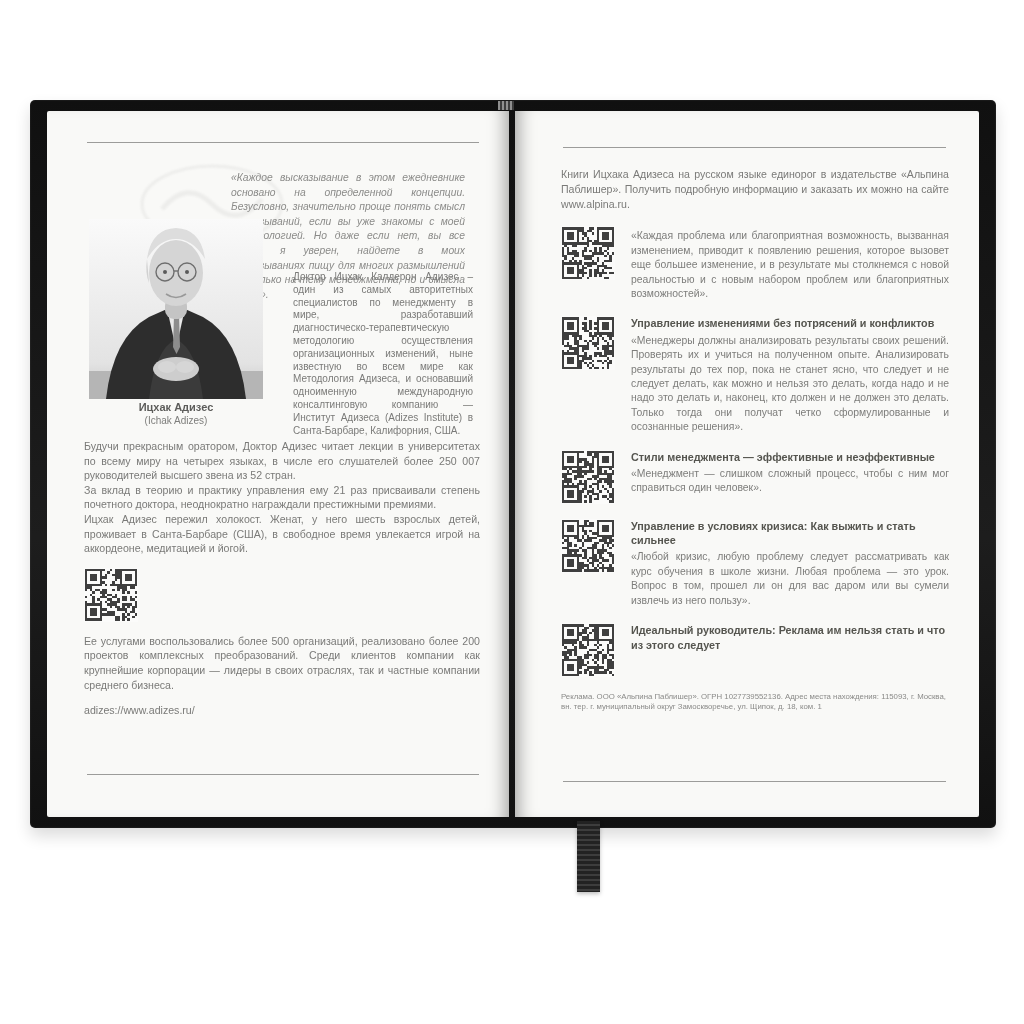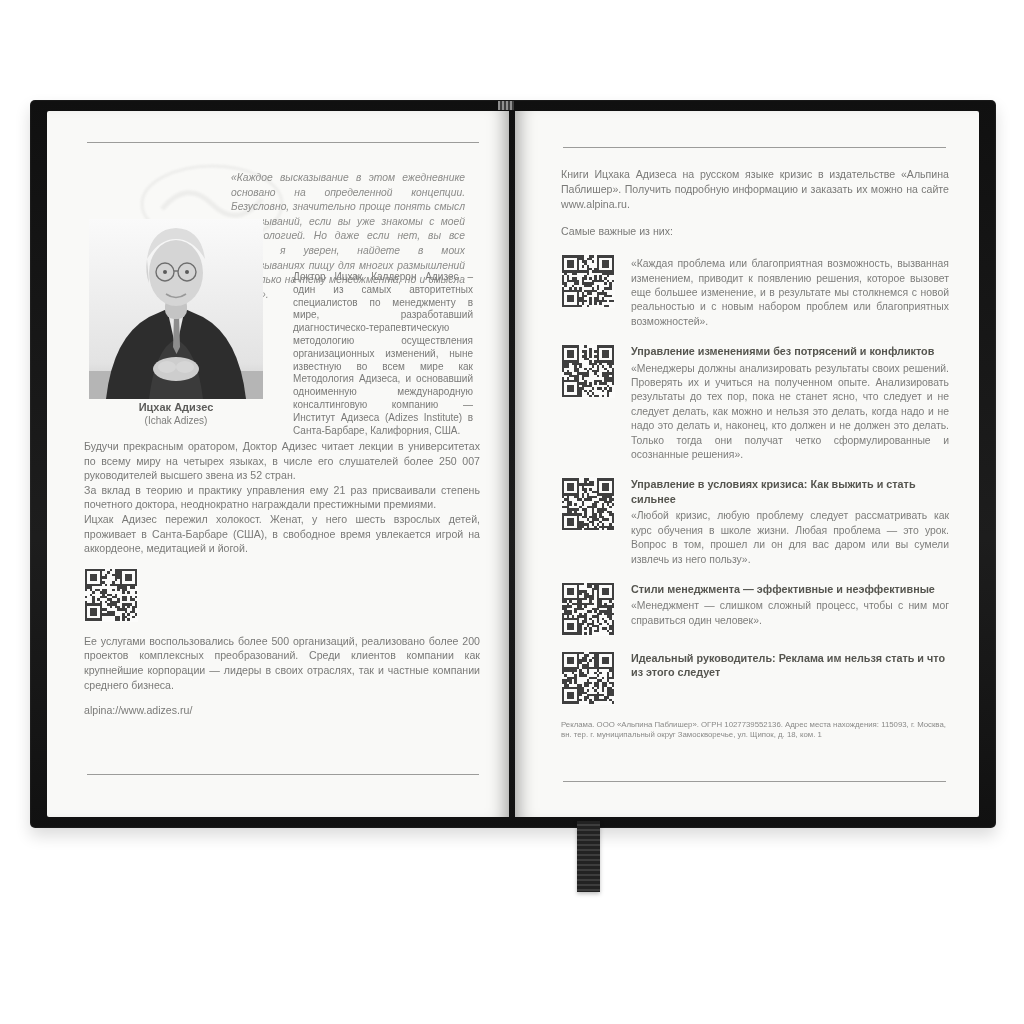--- a/index.html
+++ b/index.html
@@ -375,32 +375,31 @@
             <i style="grid-row:21;grid-column:5"></i>
             <i style="grid-row:21;grid-column:6"></i>
             <i style="grid-row:21;grid-column:7"></i>
             <i style="grid-row:21;grid-column:13"></i>
             <i style="grid-row:21;grid-column:14"></i>
             <i style="grid-row:21;grid-column:16"></i>
             <i style="grid-row:21;grid-column:18"></i>
           </div>
       </div>
       <p class="services">Ее услугами воспользовались более 500 организаций, реализовано более 200 проектов комплексных преобразований. Среди клиентов компании как крупнейшие корпорации — лидеры в своих отраслях, так и частные компании среднего бизнеса.</p>
-      <p class="url">alpina://www.adizes.ru/</p>
+      <p class="url">adizes://www.adizes.ru/</p>
     </div>
 
     <div class="rule rule-bottom-left"></div>
   </div>
 
   <div class="page page-right">
     <div class="rule rule-top-right"></div>
 
     <div class="content">
-      <p>Книги Ицхака Адизеса на русском языке кризис в издательстве «Альпина Паблишер». Получить подробную информацию и заказать их можно на сайте www.alpina.ru.</p>
-      <p class="list-heading">Самые важные из них:</p>
+      <p>Книги Ицхака Адизеса на русском языке единорог в издательстве «Альпина Паблишер». Получить подробную информацию и заказать их можно на сайте www.alpina.ru.</p>
 
       <div class="book-item">
         <div class="qr">
             <i style="grid-row:1;grid-column:1"></i>
             <i style="grid-row:1;grid-column:2"></i>
             <i style="grid-row:1;grid-column:3"></i>
             <i style="grid-row:1;grid-column:4"></i>
             <i style="grid-row:1;grid-column:5"></i>
             <i style="grid-row:1;grid-column:6"></i>
             <i style="grid-row:1;grid-column:7"></i>
@@ -871,281 +870,20 @@
             <i style="grid-row:21;grid-column:8"></i>
             <i style="grid-row:21;grid-column:12"></i>
             <i style="grid-row:21;grid-column:14"></i>
             <i style="grid-row:21;grid-column:15"></i>
             <i style="grid-row:21;grid-column:17"></i>
             <i style="grid-row:21;grid-column:19"></i>
           </div>
         <div class="book-text">
           <div class="book-title">Управление изменениями без потрясений и конфликтов</div>
           <p class="book-quote">«Менеджеры должны анализировать результаты своих решений. Проверять их и учиться на полученном опыте. Анализировать результаты до тех пор, пока не станет ясно, что следует и не следует делать, как можно и нельзя это делать, когда надо и не надо это делать и, наконец, кто должен и не должен это делать. Только тогда они получат четко сформулированные и осознанные решения».</p>
-        </div>
-      </div>
-
-      <div class="book-item">
-        <div class="qr">
-            <i style="grid-row:1;grid-column:1"></i>
-            <i style="grid-row:1;grid-column:2"></i>
-            <i style="grid-row:1;grid-column:3"></i>
-            <i style="grid-row:1;grid-column:4"></i>
-            <i style="grid-row:1;grid-column:5"></i>
-            <i style="grid-row:1;grid-column:6"></i>
-            <i style="grid-row:1;grid-column:7"></i>
-            <i style="grid-row:1;grid-column:10"></i>
-            <i style="grid-row:1;grid-column:11"></i>
-            <i style="grid-row:1;grid-column:15"></i>
-            <i style="grid-row:1;grid-column:16"></i>
-            <i style="grid-row:1;grid-column:17"></i>
-            <i style="grid-row:1;grid-column:18"></i>
-            <i style="grid-row:1;grid-column:19"></i>
-            <i style="grid-row:1;grid-column:20"></i>
-            <i style="grid-row:1;grid-column:21"></i>
-            <i style="grid-row:2;grid-column:1"></i>
-            <i style="grid-row:2;grid-column:7"></i>
-            <i style="grid-row:2;grid-column:10"></i>
-            <i style="grid-row:2;grid-column:12"></i>
-            <i style="grid-row:2;grid-column:13"></i>
-            <i style="grid-row:2;grid-column:15"></i>
-            <i style="grid-row:2;grid-column:21"></i>
-            <i style="grid-row:3;grid-column:1"></i>
-            <i style="grid-row:3;grid-column:3"></i>
-            <i style="grid-row:3;grid-column:4"></i>
-            <i style="grid-row:3;grid-column:5"></i>
-            <i style="grid-row:3;grid-column:7"></i>
-            <i style="grid-row:3;grid-column:8"></i>
-            <i style="grid-row:3;grid-column:9"></i>
-            <i style="grid-row:3;grid-column:10"></i>
-            <i style="grid-row:3;grid-column:11"></i>
-            <i style="grid-row:3;grid-column:12"></i>
-            <i style="grid-row:3;grid-column:13"></i>
-            <i style="grid-row:3;grid-column:15"></i>
-            <i style="grid-row:3;grid-column:17"></i>
-            <i style="grid-row:3;grid-column:18"></i>
-            <i style="grid-row:3;grid-column:19"></i>
-            <i style="grid-row:3;grid-column:21"></i>
-            <i style="grid-row:4;grid-column:1"></i>
-            <i style="grid-row:4;grid-column:3"></i>
-            <i style="grid-row:4;grid-column:4"></i>
-            <i style="grid-row:4;grid-column:5"></i>
-            <i style="grid-row:4;grid-column:7"></i>
-            <i style="grid-row:4;grid-column:9"></i>
-            <i style="grid-row:4;grid-column:15"></i>
-            <i style="grid-row:4;grid-column:17"></i>
-            <i style="grid-row:4;grid-column:18"></i>
-            <i style="grid-row:4;grid-column:19"></i>
-            <i style="grid-row:4;grid-column:21"></i>
-            <i style="grid-row:5;grid-column:1"></i>
-            <i style="grid-row:5;grid-column:3"></i>
-            <i style="grid-row:5;grid-column:4"></i>
-            <i style="grid-row:5;grid-column:5"></i>
-            <i style="grid-row:5;grid-column:7"></i>
-            <i style="grid-row:5;grid-column:9"></i>
-            <i style="grid-row:5;grid-column:10"></i>
-            <i style="grid-row:5;grid-column:12"></i>
-            <i style="grid-row:5;grid-column:15"></i>
-            <i style="grid-row:5;grid-column:17"></i>
-            <i style="grid-row:5;grid-column:18"></i>
-            <i style="grid-row:5;grid-column:19"></i>
-            <i style="grid-row:5;grid-column:21"></i>
-            <i style="grid-row:6;grid-column:1"></i>
-            <i style="grid-row:6;grid-column:7"></i>
-            <i style="grid-row:6;grid-column:10"></i>
-            <i style="grid-row:6;grid-column:13"></i>
-            <i style="grid-row:6;grid-column:14"></i>
-            <i style="grid-row:6;grid-column:15"></i>
-            <i style="grid-row:6;grid-column:21"></i>
-            <i style="grid-row:7;grid-column:1"></i>
-            <i style="grid-row:7;grid-column:2"></i>
-            <i style="grid-row:7;grid-column:3"></i>
-            <i style="grid-row:7;grid-column:4"></i>
-            <i style="grid-row:7;grid-column:5"></i>
-            <i style="grid-row:7;grid-column:6"></i>
-            <i style="grid-row:7;grid-column:7"></i>
-            <i style="grid-row:7;grid-column:9"></i>
-            <i style="grid-row:7;grid-column:11"></i>
-            <i style="grid-row:7;grid-column:15"></i>
-            <i style="grid-row:7;grid-column:16"></i>
-            <i style="grid-row:7;grid-column:17"></i>
-            <i style="grid-row:7;grid-column:18"></i>
-            <i style="grid-row:7;grid-column:19"></i>
-            <i style="grid-row:7;grid-column:20"></i>
-            <i style="grid-row:7;grid-column:21"></i>
-            <i style="grid-row:8;grid-column:1"></i>
-            <i style="grid-row:8;grid-column:3"></i>
-            <i style="grid-row:8;grid-column:6"></i>
-            <i style="grid-row:8;grid-column:7"></i>
-            <i style="grid-row:8;grid-column:9"></i>
-            <i style="grid-row:8;grid-column:11"></i>
-            <i style="grid-row:8;grid-column:12"></i>
-            <i style="grid-row:8;grid-column:13"></i>
-            <i style="grid-row:8;grid-column:14"></i>
-            <i style="grid-row:8;grid-column:17"></i>
-            <i style="grid-row:8;grid-column:18"></i>
-            <i style="grid-row:8;grid-column:19"></i>
-            <i style="grid-row:8;grid-column:20"></i>
-            <i style="grid-row:9;grid-column:2"></i>
-            <i style="grid-row:9;grid-column:3"></i>
-            <i style="grid-row:9;grid-column:7"></i>
-            <i style="grid-row:9;grid-column:8"></i>
-            <i style="grid-row:9;grid-column:10"></i>
-            <i style="grid-row:9;grid-column:11"></i>
-            <i style="grid-row:9;grid-column:12"></i>
-            <i style="grid-row:9;grid-column:16"></i>
-            <i style="grid-row:9;grid-column:17"></i>
-            <i style="grid-row:9;grid-column:18"></i>
-            <i style="grid-row:9;grid-column:20"></i>
-            <i style="grid-row:9;grid-column:21"></i>
-            <i style="grid-row:10;grid-column:1"></i>
-            <i style="grid-row:10;grid-column:3"></i>
-            <i style="grid-row:10;grid-column:4"></i>
-            <i style="grid-row:10;grid-column:9"></i>
-            <i style="grid-row:10;grid-column:14"></i>
-            <i style="grid-row:10;grid-column:15"></i>
-            <i style="grid-row:10;grid-column:18"></i>
-            <i style="grid-row:10;grid-column:19"></i>
-            <i style="grid-row:10;grid-column:20"></i>
-            <i style="grid-row:11;grid-column:3"></i>
-            <i style="grid-row:11;grid-column:4"></i>
-            <i style="grid-row:11;grid-column:6"></i>
-            <i style="grid-row:11;grid-column:9"></i>
-            <i style="grid-row:11;grid-column:13"></i>
-            <i style="grid-row:11;grid-column:14"></i>
-            <i style="grid-row:11;grid-column:17"></i>
-            <i style="grid-row:11;grid-column:19"></i>
-            <i style="grid-row:11;grid-column:21"></i>
-            <i style="grid-row:12;grid-column:1"></i>
-            <i style="grid-row:12;grid-column:2"></i>
-            <i style="grid-row:12;grid-column:3"></i>
-            <i style="grid-row:12;grid-column:8"></i>
-            <i style="grid-row:12;grid-column:11"></i>
-            <i style="grid-row:12;grid-column:12"></i>
-            <i style="grid-row:12;grid-column:13"></i>
-            <i style="grid-row:12;grid-column:14"></i>
-            <i style="grid-row:12;grid-column:17"></i>
-            <i style="grid-row:12;grid-column:20"></i>
-            <i style="grid-row:13;grid-column:3"></i>
-            <i style="grid-row:13;grid-column:4"></i>
-            <i style="grid-row:13;grid-column:5"></i>
-            <i style="grid-row:13;grid-column:6"></i>
-            <i style="grid-row:13;grid-column:7"></i>
-            <i style="grid-row:13;grid-column:9"></i>
-            <i style="grid-row:13;grid-column:10"></i>
-            <i style="grid-row:13;grid-column:13"></i>
-            <i style="grid-row:13;grid-column:15"></i>
-            <i style="grid-row:13;grid-column:16"></i>
-            <i style="grid-row:13;grid-column:17"></i>
-            <i style="grid-row:13;grid-column:18"></i>
-            <i style="grid-row:14;grid-column:3"></i>
-            <i style="grid-row:14;grid-column:4"></i>
-            <i style="grid-row:14;grid-column:6"></i>
-            <i style="grid-row:14;grid-column:10"></i>
-            <i style="grid-row:14;grid-column:13"></i>
-            <i style="grid-row:14;grid-column:15"></i>
-            <i style="grid-row:14;grid-column:16"></i>
-            <i style="grid-row:14;grid-column:17"></i>
-            <i style="grid-row:14;grid-column:19"></i>
-            <i style="grid-row:14;grid-column:20"></i>
-            <i style="grid-row:15;grid-column:1"></i>
-            <i style="grid-row:15;grid-column:2"></i>
-            <i style="grid-row:15;grid-column:3"></i>
-            <i style="grid-row:15;grid-column:4"></i>
-            <i style="grid-row:15;grid-column:5"></i>
-            <i style="grid-row:15;grid-column:6"></i>
-            <i style="grid-row:15;grid-column:7"></i>
-            <i style="grid-row:15;grid-column:8"></i>
-            <i style="grid-row:15;grid-column:10"></i>
-            <i style="grid-row:15;grid-column:13"></i>
-            <i style="grid-row:15;grid-column:14"></i>
-            <i style="grid-row:15;grid-column:16"></i>
-            <i style="grid-row:15;grid-column:20"></i>
-            <i style="grid-row:15;grid-column:21"></i>
-            <i style="grid-row:16;grid-column:1"></i>
-            <i style="grid-row:16;grid-column:7"></i>
-            <i style="grid-row:16;grid-column:9"></i>
-            <i style="grid-row:16;grid-column:10"></i>
-            <i style="grid-row:16;grid-column:12"></i>
-            <i style="grid-row:16;grid-column:13"></i>
-            <i style="grid-row:16;grid-column:14"></i>
-            <i style="grid-row:16;grid-column:16"></i>
-            <i style="grid-row:16;grid-column:17"></i>
-            <i style="grid-row:16;grid-column:21"></i>
-            <i style="grid-row:17;grid-column:1"></i>
-            <i style="grid-row:17;grid-column:3"></i>
-            <i style="grid-row:17;grid-column:4"></i>
-            <i style="grid-row:17;grid-column:5"></i>
-            <i style="grid-row:17;grid-column:7"></i>
-            <i style="grid-row:17;grid-column:11"></i>
-            <i style="grid-row:17;grid-column:13"></i>
-            <i style="grid-row:17;grid-column:14"></i>
-            <i style="grid-row:17;grid-column:15"></i>
-            <i style="grid-row:17;grid-column:17"></i>
-            <i style="grid-row:17;grid-column:18"></i>
-            <i style="grid-row:17;grid-column:19"></i>
-            <i style="grid-row:17;grid-column:21"></i>
-            <i style="grid-row:18;grid-column:1"></i>
-            <i style="grid-row:18;grid-column:3"></i>
-            <i style="grid-row:18;grid-column:4"></i>
-            <i style="grid-row:18;grid-column:5"></i>
-            <i style="grid-row:18;grid-column:7"></i>
-            <i style="grid-row:18;grid-column:8"></i>
-            <i style="grid-row:18;grid-column:9"></i>
-            <i style="grid-row:18;grid-column:12"></i>
-            <i style="grid-row:18;grid-column:13"></i>
-            <i style="grid-row:18;grid-column:16"></i>
-            <i style="grid-row:18;grid-column:21"></i>
-            <i style="grid-row:19;grid-column:1"></i>
-            <i style="grid-row:19;grid-column:3"></i>
-            <i style="grid-row:19;grid-column:4"></i>
-            <i style="grid-row:19;grid-column:5"></i>
-            <i style="grid-row:19;grid-column:7"></i>
-            <i style="grid-row:19;grid-column:8"></i>
-            <i style="grid-row:19;grid-column:9"></i>
-            <i style="grid-row:19;grid-column:10"></i>
-            <i style="grid-row:19;grid-column:11"></i>
-            <i style="grid-row:19;grid-column:13"></i>
-            <i style="grid-row:19;grid-column:15"></i>
-            <i style="grid-row:19;grid-column:17"></i>
-            <i style="grid-row:19;grid-column:20"></i>
-            <i style="grid-row:20;grid-column:1"></i>
-            <i style="grid-row:20;grid-column:7"></i>
-            <i style="grid-row:20;grid-column:8"></i>
-            <i style="grid-row:20;grid-column:9"></i>
-            <i style="grid-row:20;grid-column:11"></i>
-            <i style="grid-row:20;grid-column:14"></i>
-            <i style="grid-row:20;grid-column:16"></i>
-            <i style="grid-row:20;grid-column:17"></i>
-            <i style="grid-row:20;grid-column:18"></i>
-            <i style="grid-row:20;grid-column:19"></i>
-            <i style="grid-row:20;grid-column:20"></i>
-            <i style="grid-row:20;grid-column:21"></i>
-            <i style="grid-row:21;grid-column:1"></i>
-            <i style="grid-row:21;grid-column:2"></i>
-            <i style="grid-row:21;grid-column:3"></i>
-            <i style="grid-row:21;grid-column:4"></i>
-            <i style="grid-row:21;grid-column:5"></i>
-            <i style="grid-row:21;grid-column:6"></i>
-            <i style="grid-row:21;grid-column:7"></i>
-            <i style="grid-row:21;grid-column:8"></i>
-            <i style="grid-row:21;grid-column:10"></i>
-            <i style="grid-row:21;grid-column:11"></i>
-            <i style="grid-row:21;grid-column:12"></i>
-            <i style="grid-row:21;grid-column:13"></i>
-            <i style="grid-row:21;grid-column:14"></i>
-            <i style="grid-row:21;grid-column:15"></i>
-            <i style="grid-row:21;grid-column:17"></i>
-            <i style="grid-row:21;grid-column:19"></i>
-            <i style="grid-row:21;grid-column:20"></i>
-            <i style="grid-row:21;grid-column:21"></i>
-          </div>
-        <div class="book-text">
-          <div class="book-title">Управление в условиях кризиса: Как выжить и стать сильнее</div>
-          <p class="book-quote">«Любой кризис, любую проблему следует рассматривать как курс обучения в школе жизни. Любая проблема — это урок. Вопрос в том, прошел ли он для вас даром или вы сумели извлечь из него пользу».</p>
         </div>
       </div>
 
       <div class="book-item">
         <div class="qr">
             <i style="grid-row:1;grid-column:1"></i>
             <i style="grid-row:1;grid-column:2"></i>
             <i style="grid-row:1;grid-column:3"></i>
             <i style="grid-row:1;grid-column:4"></i>
             <i style="grid-row:1;grid-column:5"></i>
@@ -1409,20 +1147,281 @@
 
       <div class="book-item">
         <div class="qr">
             <i style="grid-row:1;grid-column:1"></i>
             <i style="grid-row:1;grid-column:2"></i>
             <i style="grid-row:1;grid-column:3"></i>
             <i style="grid-row:1;grid-column:4"></i>
             <i style="grid-row:1;grid-column:5"></i>
             <i style="grid-row:1;grid-column:6"></i>
             <i style="grid-row:1;grid-column:7"></i>
+            <i style="grid-row:1;grid-column:10"></i>
+            <i style="grid-row:1;grid-column:11"></i>
+            <i style="grid-row:1;grid-column:15"></i>
+            <i style="grid-row:1;grid-column:16"></i>
+            <i style="grid-row:1;grid-column:17"></i>
+            <i style="grid-row:1;grid-column:18"></i>
+            <i style="grid-row:1;grid-column:19"></i>
+            <i style="grid-row:1;grid-column:20"></i>
+            <i style="grid-row:1;grid-column:21"></i>
+            <i style="grid-row:2;grid-column:1"></i>
+            <i style="grid-row:2;grid-column:7"></i>
+            <i style="grid-row:2;grid-column:10"></i>
+            <i style="grid-row:2;grid-column:12"></i>
+            <i style="grid-row:2;grid-column:13"></i>
+            <i style="grid-row:2;grid-column:15"></i>
+            <i style="grid-row:2;grid-column:21"></i>
+            <i style="grid-row:3;grid-column:1"></i>
+            <i style="grid-row:3;grid-column:3"></i>
+            <i style="grid-row:3;grid-column:4"></i>
+            <i style="grid-row:3;grid-column:5"></i>
+            <i style="grid-row:3;grid-column:7"></i>
+            <i style="grid-row:3;grid-column:8"></i>
+            <i style="grid-row:3;grid-column:9"></i>
+            <i style="grid-row:3;grid-column:10"></i>
+            <i style="grid-row:3;grid-column:11"></i>
+            <i style="grid-row:3;grid-column:12"></i>
+            <i style="grid-row:3;grid-column:13"></i>
+            <i style="grid-row:3;grid-column:15"></i>
+            <i style="grid-row:3;grid-column:17"></i>
+            <i style="grid-row:3;grid-column:18"></i>
+            <i style="grid-row:3;grid-column:19"></i>
+            <i style="grid-row:3;grid-column:21"></i>
+            <i style="grid-row:4;grid-column:1"></i>
+            <i style="grid-row:4;grid-column:3"></i>
+            <i style="grid-row:4;grid-column:4"></i>
+            <i style="grid-row:4;grid-column:5"></i>
+            <i style="grid-row:4;grid-column:7"></i>
+            <i style="grid-row:4;grid-column:9"></i>
+            <i style="grid-row:4;grid-column:15"></i>
+            <i style="grid-row:4;grid-column:17"></i>
+            <i style="grid-row:4;grid-column:18"></i>
+            <i style="grid-row:4;grid-column:19"></i>
+            <i style="grid-row:4;grid-column:21"></i>
+            <i style="grid-row:5;grid-column:1"></i>
+            <i style="grid-row:5;grid-column:3"></i>
+            <i style="grid-row:5;grid-column:4"></i>
+            <i style="grid-row:5;grid-column:5"></i>
+            <i style="grid-row:5;grid-column:7"></i>
+            <i style="grid-row:5;grid-column:9"></i>
+            <i style="grid-row:5;grid-column:10"></i>
+            <i style="grid-row:5;grid-column:12"></i>
+            <i style="grid-row:5;grid-column:15"></i>
+            <i style="grid-row:5;grid-column:17"></i>
+            <i style="grid-row:5;grid-column:18"></i>
+            <i style="grid-row:5;grid-column:19"></i>
+            <i style="grid-row:5;grid-column:21"></i>
+            <i style="grid-row:6;grid-column:1"></i>
+            <i style="grid-row:6;grid-column:7"></i>
+            <i style="grid-row:6;grid-column:10"></i>
+            <i style="grid-row:6;grid-column:13"></i>
+            <i style="grid-row:6;grid-column:14"></i>
+            <i style="grid-row:6;grid-column:15"></i>
+            <i style="grid-row:6;grid-column:21"></i>
+            <i style="grid-row:7;grid-column:1"></i>
+            <i style="grid-row:7;grid-column:2"></i>
+            <i style="grid-row:7;grid-column:3"></i>
+            <i style="grid-row:7;grid-column:4"></i>
+            <i style="grid-row:7;grid-column:5"></i>
+            <i style="grid-row:7;grid-column:6"></i>
+            <i style="grid-row:7;grid-column:7"></i>
+            <i style="grid-row:7;grid-column:9"></i>
+            <i style="grid-row:7;grid-column:11"></i>
+            <i style="grid-row:7;grid-column:15"></i>
+            <i style="grid-row:7;grid-column:16"></i>
+            <i style="grid-row:7;grid-column:17"></i>
+            <i style="grid-row:7;grid-column:18"></i>
+            <i style="grid-row:7;grid-column:19"></i>
+            <i style="grid-row:7;grid-column:20"></i>
+            <i style="grid-row:7;grid-column:21"></i>
+            <i style="grid-row:8;grid-column:1"></i>
+            <i style="grid-row:8;grid-column:3"></i>
+            <i style="grid-row:8;grid-column:6"></i>
+            <i style="grid-row:8;grid-column:7"></i>
+            <i style="grid-row:8;grid-column:9"></i>
+            <i style="grid-row:8;grid-column:11"></i>
+            <i style="grid-row:8;grid-column:12"></i>
+            <i style="grid-row:8;grid-column:13"></i>
+            <i style="grid-row:8;grid-column:14"></i>
+            <i style="grid-row:8;grid-column:17"></i>
+            <i style="grid-row:8;grid-column:18"></i>
+            <i style="grid-row:8;grid-column:19"></i>
+            <i style="grid-row:8;grid-column:20"></i>
+            <i style="grid-row:9;grid-column:2"></i>
+            <i style="grid-row:9;grid-column:3"></i>
+            <i style="grid-row:9;grid-column:7"></i>
+            <i style="grid-row:9;grid-column:8"></i>
+            <i style="grid-row:9;grid-column:10"></i>
+            <i style="grid-row:9;grid-column:11"></i>
+            <i style="grid-row:9;grid-column:12"></i>
+            <i style="grid-row:9;grid-column:16"></i>
+            <i style="grid-row:9;grid-column:17"></i>
+            <i style="grid-row:9;grid-column:18"></i>
+            <i style="grid-row:9;grid-column:20"></i>
+            <i style="grid-row:9;grid-column:21"></i>
+            <i style="grid-row:10;grid-column:1"></i>
+            <i style="grid-row:10;grid-column:3"></i>
+            <i style="grid-row:10;grid-column:4"></i>
+            <i style="grid-row:10;grid-column:9"></i>
+            <i style="grid-row:10;grid-column:14"></i>
+            <i style="grid-row:10;grid-column:15"></i>
+            <i style="grid-row:10;grid-column:18"></i>
+            <i style="grid-row:10;grid-column:19"></i>
+            <i style="grid-row:10;grid-column:20"></i>
+            <i style="grid-row:11;grid-column:3"></i>
+            <i style="grid-row:11;grid-column:4"></i>
+            <i style="grid-row:11;grid-column:6"></i>
+            <i style="grid-row:11;grid-column:9"></i>
+            <i style="grid-row:11;grid-column:13"></i>
+            <i style="grid-row:11;grid-column:14"></i>
+            <i style="grid-row:11;grid-column:17"></i>
+            <i style="grid-row:11;grid-column:19"></i>
+            <i style="grid-row:11;grid-column:21"></i>
+            <i style="grid-row:12;grid-column:1"></i>
+            <i style="grid-row:12;grid-column:2"></i>
+            <i style="grid-row:12;grid-column:3"></i>
+            <i style="grid-row:12;grid-column:8"></i>
+            <i style="grid-row:12;grid-column:11"></i>
+            <i style="grid-row:12;grid-column:12"></i>
+            <i style="grid-row:12;grid-column:13"></i>
+            <i style="grid-row:12;grid-column:14"></i>
+            <i style="grid-row:12;grid-column:17"></i>
+            <i style="grid-row:12;grid-column:20"></i>
+            <i style="grid-row:13;grid-column:3"></i>
+            <i style="grid-row:13;grid-column:4"></i>
+            <i style="grid-row:13;grid-column:5"></i>
+            <i style="grid-row:13;grid-column:6"></i>
+            <i style="grid-row:13;grid-column:7"></i>
+            <i style="grid-row:13;grid-column:9"></i>
+            <i style="grid-row:13;grid-column:10"></i>
+            <i style="grid-row:13;grid-column:13"></i>
+            <i style="grid-row:13;grid-column:15"></i>
+            <i style="grid-row:13;grid-column:16"></i>
+            <i style="grid-row:13;grid-column:17"></i>
+            <i style="grid-row:13;grid-column:18"></i>
+            <i style="grid-row:14;grid-column:3"></i>
+            <i style="grid-row:14;grid-column:4"></i>
+            <i style="grid-row:14;grid-column:6"></i>
+            <i style="grid-row:14;grid-column:10"></i>
+            <i style="grid-row:14;grid-column:13"></i>
+            <i style="grid-row:14;grid-column:15"></i>
+            <i style="grid-row:14;grid-column:16"></i>
+            <i style="grid-row:14;grid-column:17"></i>
+            <i style="grid-row:14;grid-column:19"></i>
+            <i style="grid-row:14;grid-column:20"></i>
+            <i style="grid-row:15;grid-column:1"></i>
+            <i style="grid-row:15;grid-column:2"></i>
+            <i style="grid-row:15;grid-column:3"></i>
+            <i style="grid-row:15;grid-column:4"></i>
+            <i style="grid-row:15;grid-column:5"></i>
+            <i style="grid-row:15;grid-column:6"></i>
+            <i style="grid-row:15;grid-column:7"></i>
+            <i style="grid-row:15;grid-column:8"></i>
+            <i style="grid-row:15;grid-column:10"></i>
+            <i style="grid-row:15;grid-column:13"></i>
+            <i style="grid-row:15;grid-column:14"></i>
+            <i style="grid-row:15;grid-column:16"></i>
+            <i style="grid-row:15;grid-column:20"></i>
+            <i style="grid-row:15;grid-column:21"></i>
+            <i style="grid-row:16;grid-column:1"></i>
+            <i style="grid-row:16;grid-column:7"></i>
+            <i style="grid-row:16;grid-column:9"></i>
+            <i style="grid-row:16;grid-column:10"></i>
+            <i style="grid-row:16;grid-column:12"></i>
+            <i style="grid-row:16;grid-column:13"></i>
+            <i style="grid-row:16;grid-column:14"></i>
+            <i style="grid-row:16;grid-column:16"></i>
+            <i style="grid-row:16;grid-column:17"></i>
+            <i style="grid-row:16;grid-column:21"></i>
+            <i style="grid-row:17;grid-column:1"></i>
+            <i style="grid-row:17;grid-column:3"></i>
+            <i style="grid-row:17;grid-column:4"></i>
+            <i style="grid-row:17;grid-column:5"></i>
+            <i style="grid-row:17;grid-column:7"></i>
+            <i style="grid-row:17;grid-column:11"></i>
+            <i style="grid-row:17;grid-column:13"></i>
+            <i style="grid-row:17;grid-column:14"></i>
+            <i style="grid-row:17;grid-column:15"></i>
+            <i style="grid-row:17;grid-column:17"></i>
+            <i style="grid-row:17;grid-column:18"></i>
+            <i style="grid-row:17;grid-column:19"></i>
+            <i style="grid-row:17;grid-column:21"></i>
+            <i style="grid-row:18;grid-column:1"></i>
+            <i style="grid-row:18;grid-column:3"></i>
+            <i style="grid-row:18;grid-column:4"></i>
+            <i style="grid-row:18;grid-column:5"></i>
+            <i style="grid-row:18;grid-column:7"></i>
+            <i style="grid-row:18;grid-column:8"></i>
+            <i style="grid-row:18;grid-column:9"></i>
+            <i style="grid-row:18;grid-column:12"></i>
+            <i style="grid-row:18;grid-column:13"></i>
+            <i style="grid-row:18;grid-column:16"></i>
+            <i style="grid-row:18;grid-column:21"></i>
+            <i style="grid-row:19;grid-column:1"></i>
+            <i style="grid-row:19;grid-column:3"></i>
+            <i style="grid-row:19;grid-column:4"></i>
+            <i style="grid-row:19;grid-column:5"></i>
+            <i style="grid-row:19;grid-column:7"></i>
+            <i style="grid-row:19;grid-column:8"></i>
+            <i style="grid-row:19;grid-column:9"></i>
+            <i style="grid-row:19;grid-column:10"></i>
+            <i style="grid-row:19;grid-column:11"></i>
+            <i style="grid-row:19;grid-column:13"></i>
+            <i style="grid-row:19;grid-column:15"></i>
+            <i style="grid-row:19;grid-column:17"></i>
+            <i style="grid-row:19;grid-column:20"></i>
+            <i style="grid-row:20;grid-column:1"></i>
+            <i style="grid-row:20;grid-column:7"></i>
+            <i style="grid-row:20;grid-column:8"></i>
+            <i style="grid-row:20;grid-column:9"></i>
+            <i style="grid-row:20;grid-column:11"></i>
+            <i style="grid-row:20;grid-column:14"></i>
+            <i style="grid-row:20;grid-column:16"></i>
+            <i style="grid-row:20;grid-column:17"></i>
+            <i style="grid-row:20;grid-column:18"></i>
+            <i style="grid-row:20;grid-column:19"></i>
+            <i style="grid-row:20;grid-column:20"></i>
+            <i style="grid-row:20;grid-column:21"></i>
+            <i style="grid-row:21;grid-column:1"></i>
+            <i style="grid-row:21;grid-column:2"></i>
+            <i style="grid-row:21;grid-column:3"></i>
+            <i style="grid-row:21;grid-column:4"></i>
+            <i style="grid-row:21;grid-column:5"></i>
+            <i style="grid-row:21;grid-column:6"></i>
+            <i style="grid-row:21;grid-column:7"></i>
+            <i style="grid-row:21;grid-column:8"></i>
+            <i style="grid-row:21;grid-column:10"></i>
+            <i style="grid-row:21;grid-column:11"></i>
+            <i style="grid-row:21;grid-column:12"></i>
+            <i style="grid-row:21;grid-column:13"></i>
+            <i style="grid-row:21;grid-column:14"></i>
+            <i style="grid-row:21;grid-column:15"></i>
+            <i style="grid-row:21;grid-column:17"></i>
+            <i style="grid-row:21;grid-column:19"></i>
+            <i style="grid-row:21;grid-column:20"></i>
+            <i style="grid-row:21;grid-column:21"></i>
+          </div>
+        <div class="book-text">
+          <div class="book-title">Управление в условиях кризиса: Как выжить и стать сильнее</div>
+          <p class="book-quote">«Любой кризис, любую проблему следует рассматривать как курс обучения в школе жизни. Любая проблема — это урок. Вопрос в том, прошел ли он для вас даром или вы сумели извлечь из него пользу».</p>
+        </div>
+      </div>
+
+      <div class="book-item">
+        <div class="qr">
+            <i style="grid-row:1;grid-column:1"></i>
+            <i style="grid-row:1;grid-column:2"></i>
+            <i style="grid-row:1;grid-column:3"></i>
+            <i style="grid-row:1;grid-column:4"></i>
+            <i style="grid-row:1;grid-column:5"></i>
+            <i style="grid-row:1;grid-column:6"></i>
+            <i style="grid-row:1;grid-column:7"></i>
             <i style="grid-row:1;grid-column:8"></i>
             <i style="grid-row:1;grid-column:9"></i>
             <i style="grid-row:1;grid-column:12"></i>
             <i style="grid-row:1;grid-column:13"></i>
             <i style="grid-row:1;grid-column:14"></i>
             <i style="grid-row:1;grid-column:15"></i>
             <i style="grid-row:1;grid-column:16"></i>
             <i style="grid-row:1;grid-column:17"></i>
             <i style="grid-row:1;grid-column:18"></i>
             <i style="grid-row:1;grid-column:19"></i>

